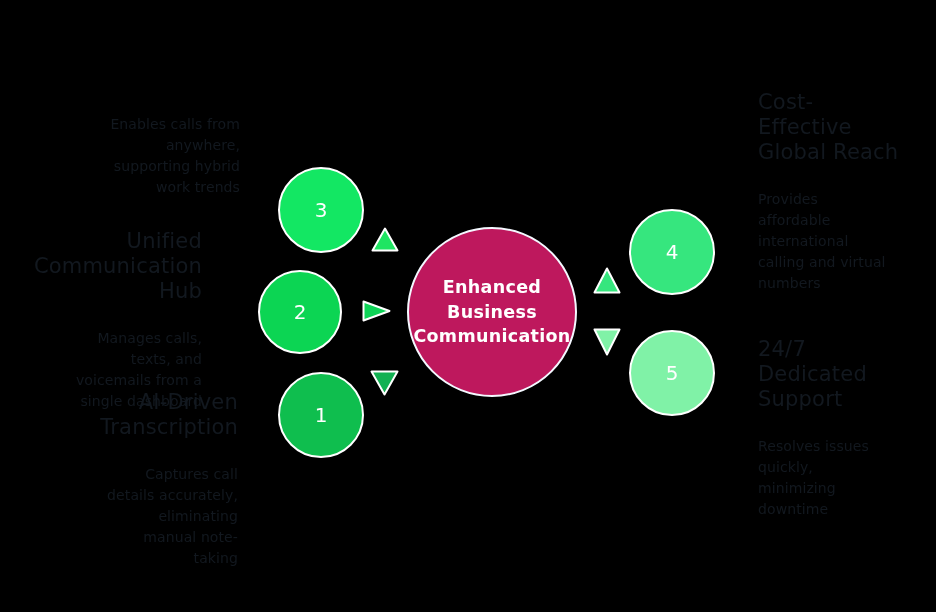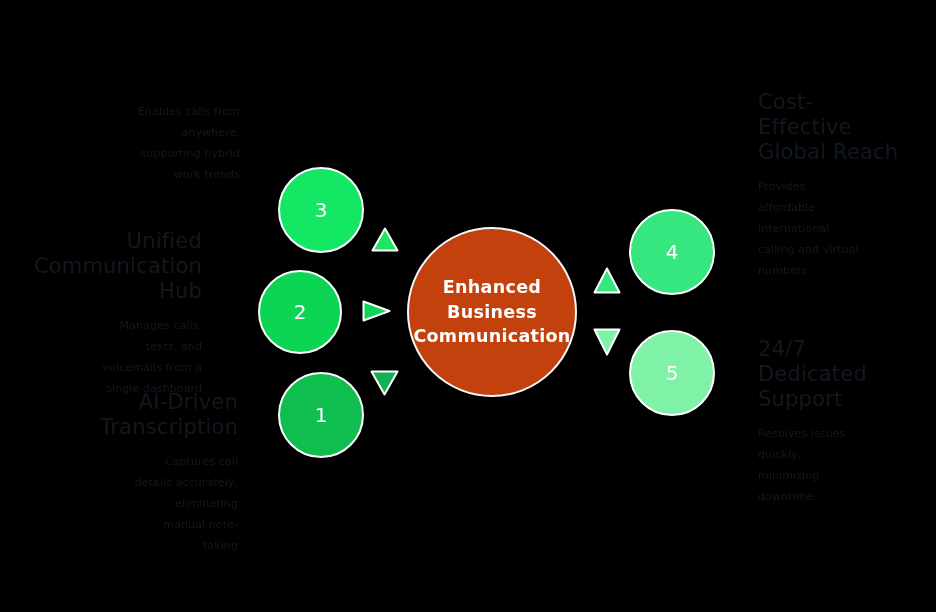--- a/index.html
+++ b/index.html
@@ -12,21 +12,21 @@
   }
   
   .feature{position:absolute;color:#12181f;}
   .feature.left{text-align:right;}
   .feature.right{text-align:left;}
   .feature .title{
     font-size:21px;line-height:25px;font-weight:500;
     white-space:pre-line;letter-spacing:0.2px;
   }
   .feature .body{
-    margin-top:11px;font-size:11px;line-height:21px;font-weight:400;
+    margin-top:24px;font-size:14px;line-height:21px;font-weight:400;
     white-space:pre-line;letter-spacing:0.1px;
   }
   
   .node{
     position:absolute;border-radius:50%;
     border:2px solid #ffffff;
     display:flex;align-items:center;justify-content:center;
     color:#ffffff;font-size:20px;font-weight:500;
     box-sizing:border-box;
   }
@@ -119,21 +119,21 @@
   <div class="node node-1" style="background-color: rgb(15, 190, 78);">
     <span>1</span>
   </div>
   <div class="node node-4" style="background-color: rgb(54, 230, 126);">
     <span>4</span>
   </div>
   <div class="node node-5" style="background-color: rgb(128, 242, 167);">
     <span>5</span>
   </div>
 
-  <div class="center-node" style="background-color: #c2410c;">Enhanced
+  <div class="center-node" style="background-color: #be185d;">Enhanced
 Business
 Communication</div>
 
   <svg class="arrow arrow-left-up" width="30" height="27" viewBox="0 0 30 27">
     <polygon points="15,2.5 27.5,24.5 2.5,24.5" stroke="#ffffff" stroke-width="2" stroke-linejoin="round" fill="#1fe562"></polygon>
   </svg>
 
   <svg class="arrow arrow-left-right" width="31" height="24" viewBox="0 0 31 24">
     <polygon points="2.5,2.5 28.5,12 2.5,21.5" stroke="#ffffff" stroke-width="2" stroke-linejoin="round" fill="#0ed457"></polygon>
   </svg>

